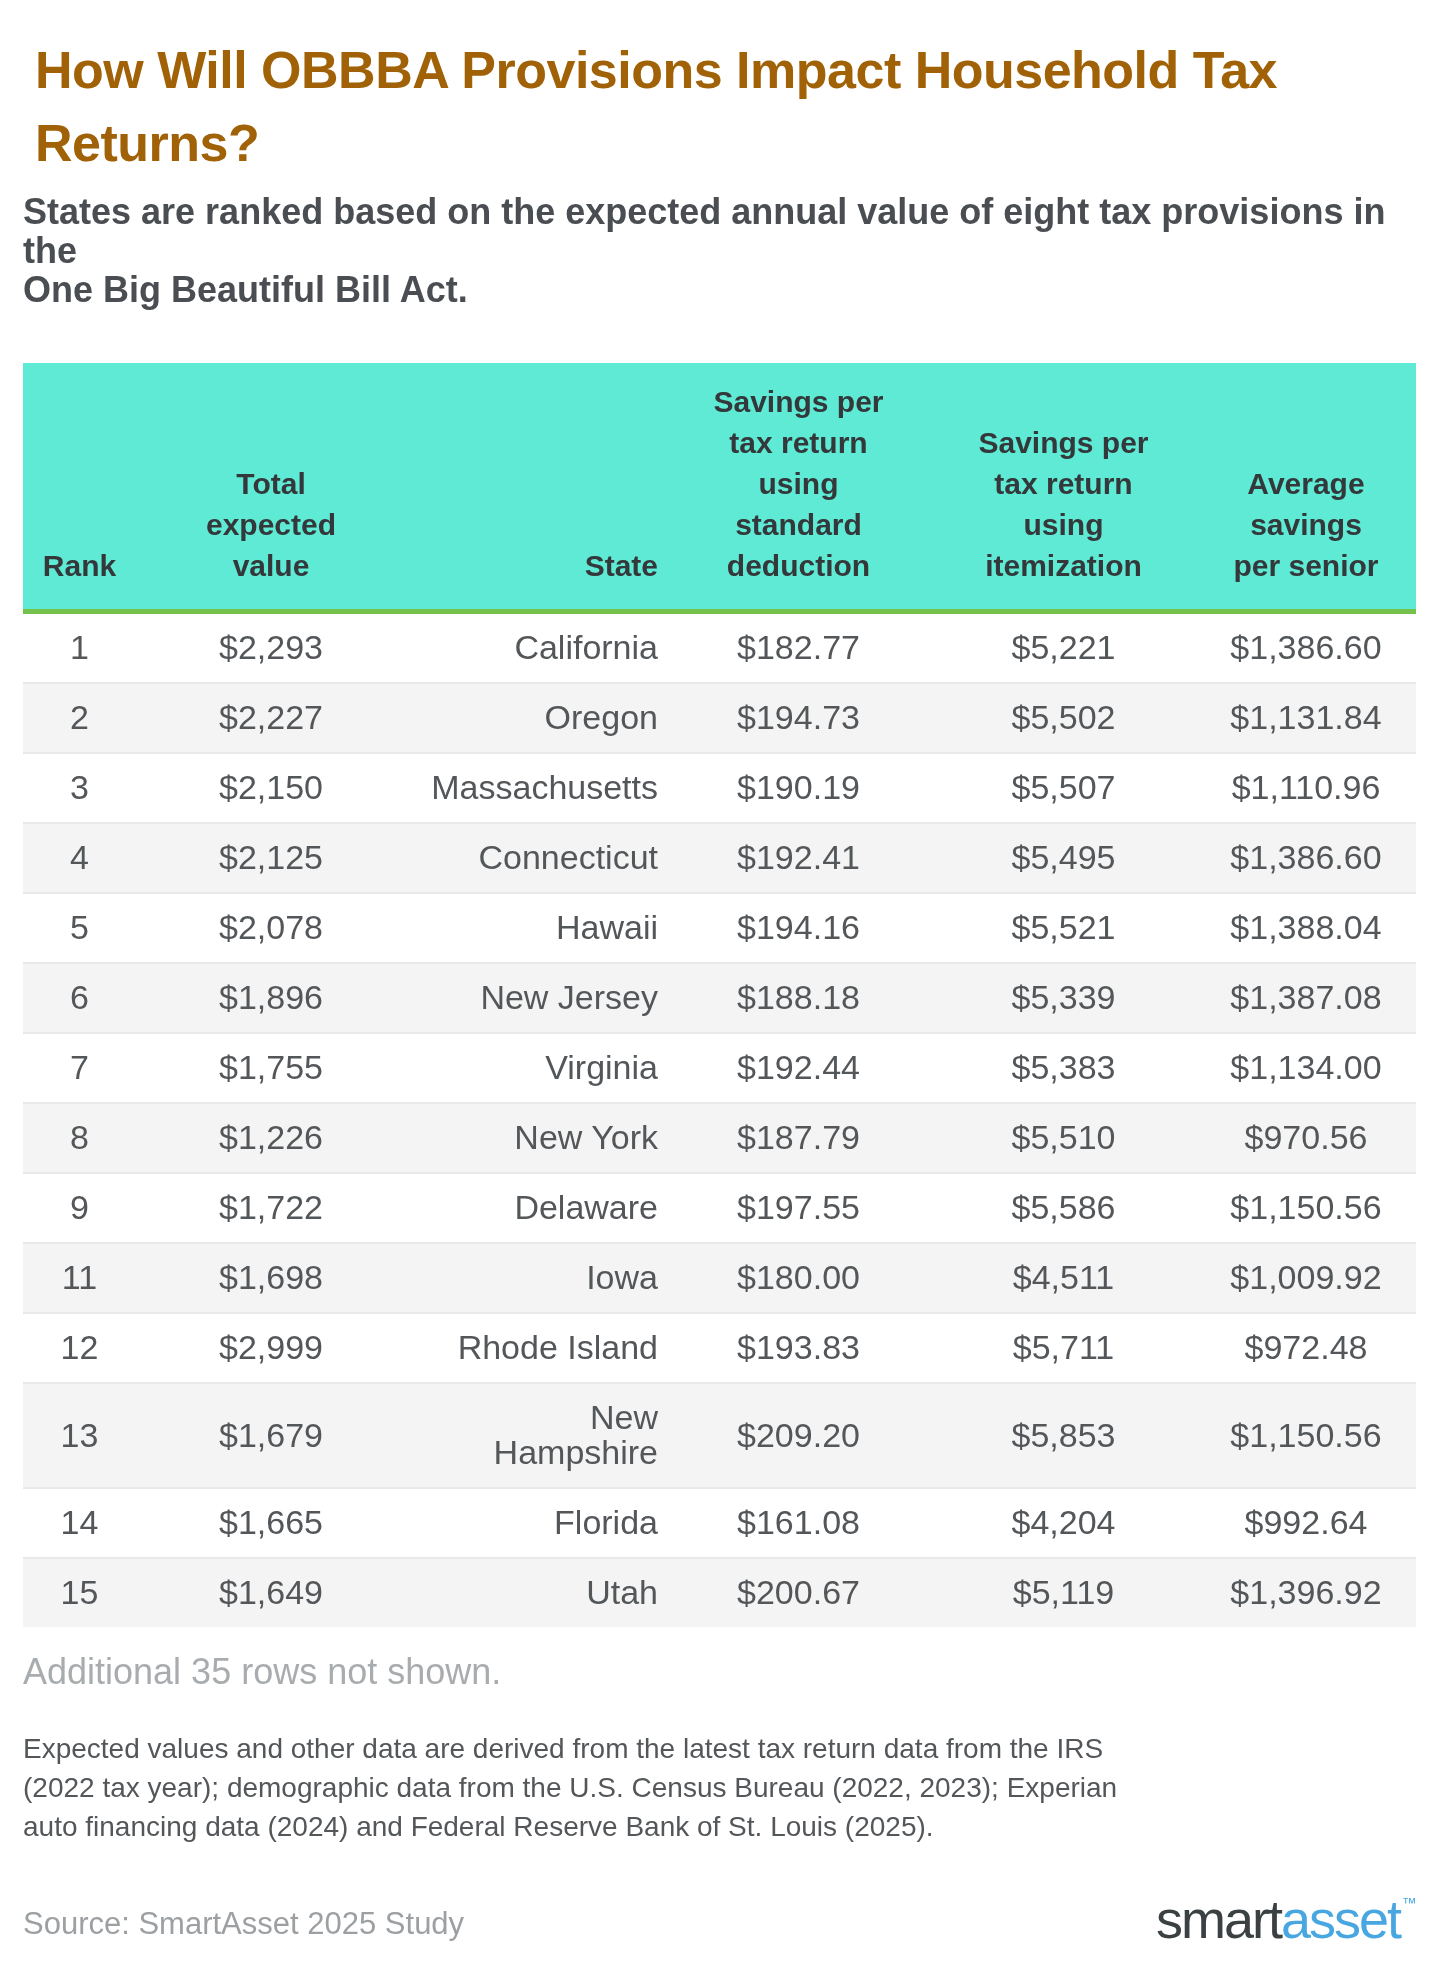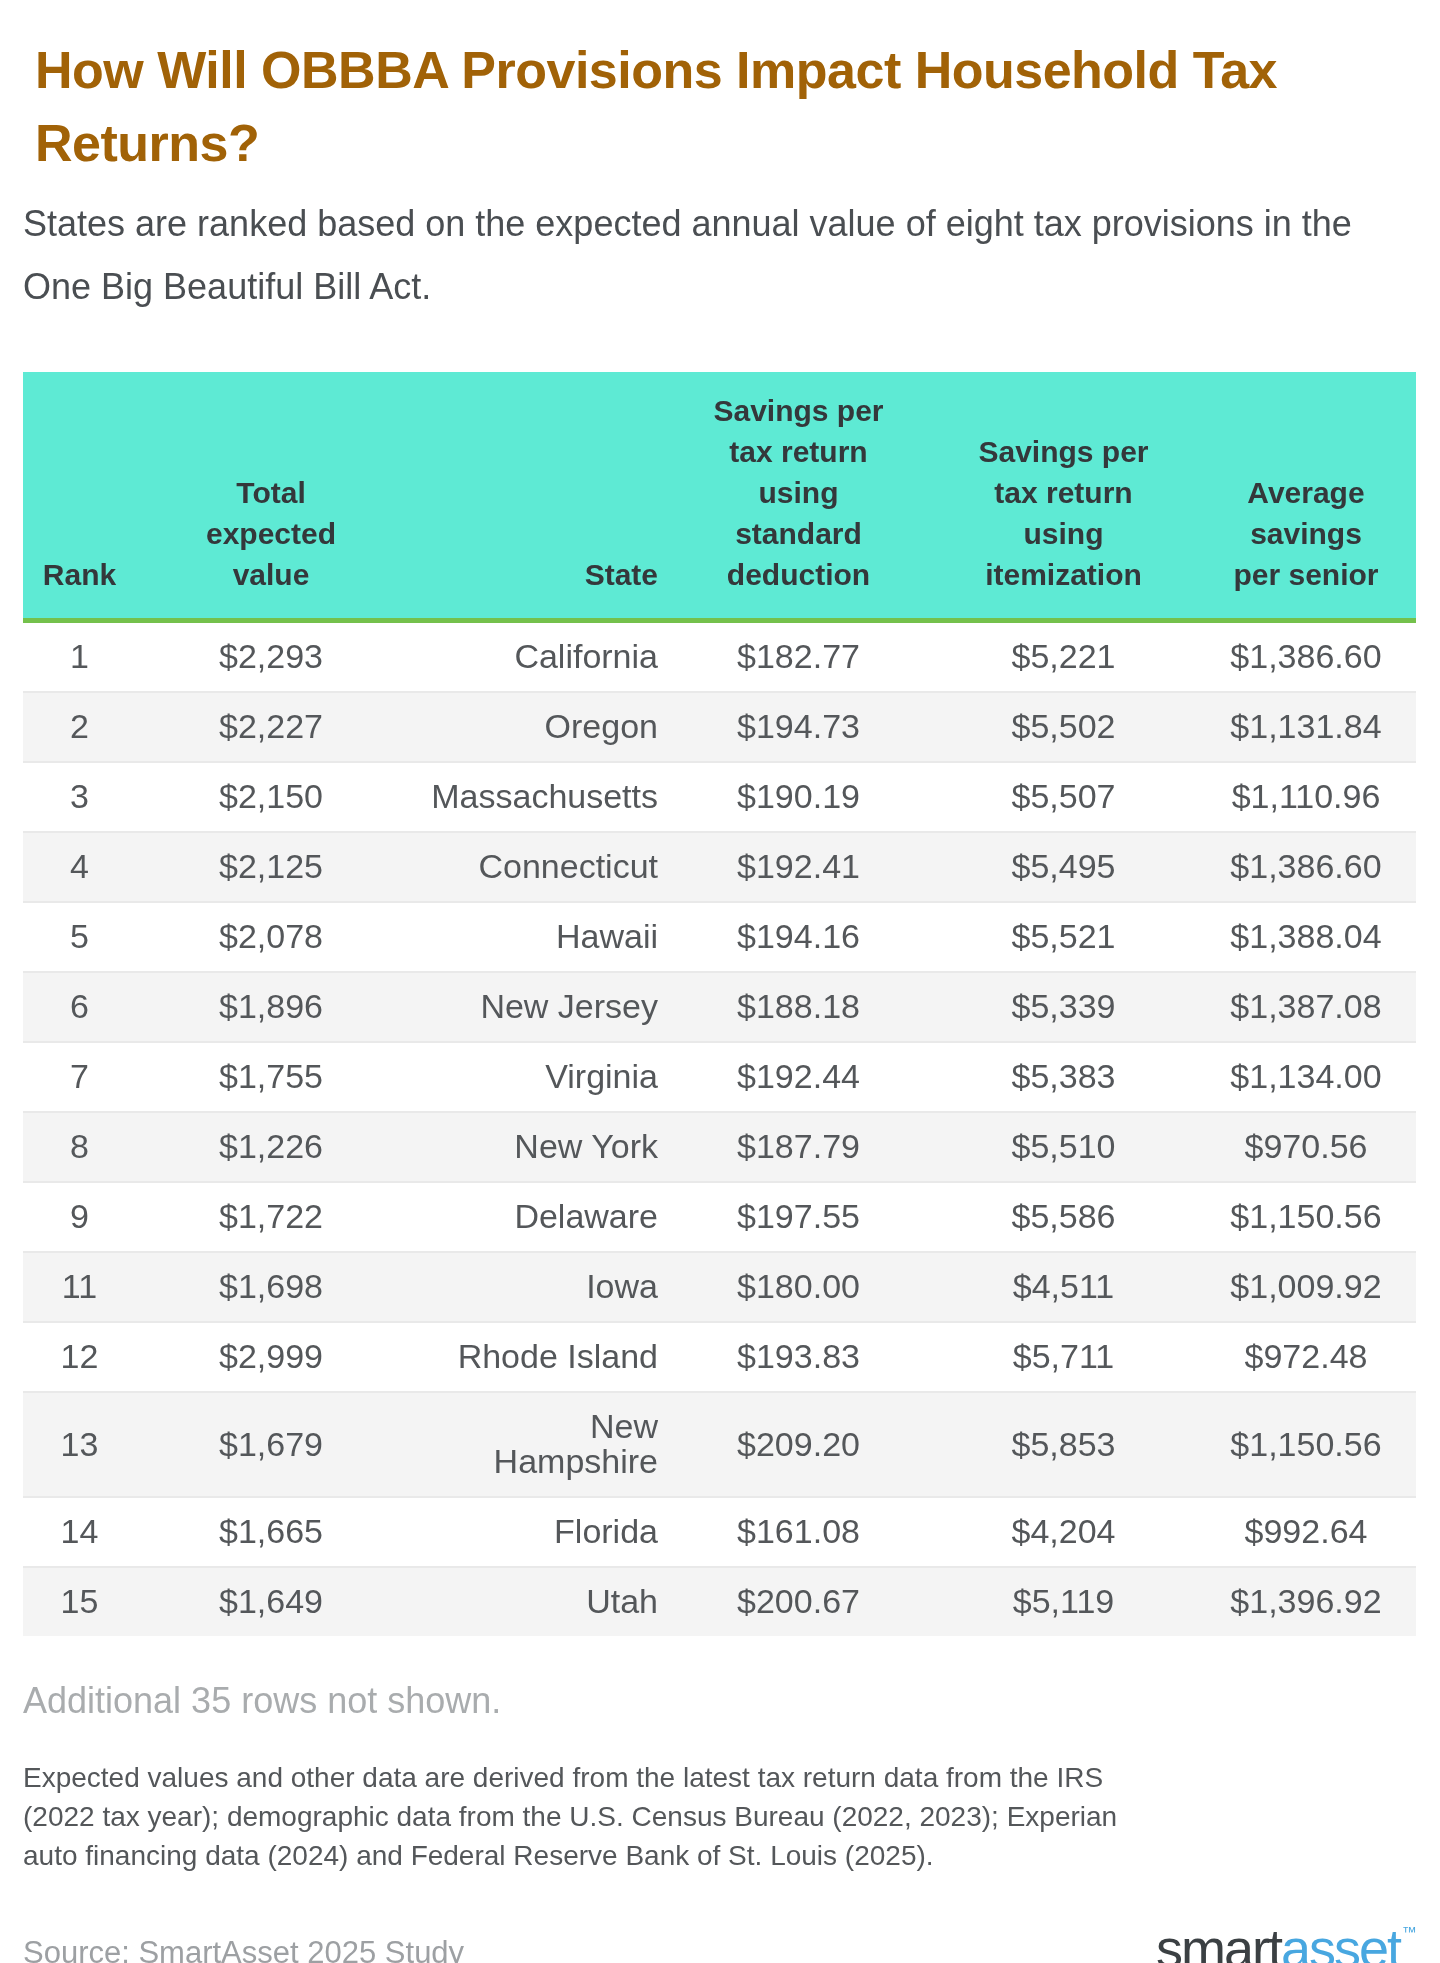--- a/index.html
+++ b/index.html
@@ -11,21 +11,21 @@
   }
   .page { padding: 22px 23px 0 23px; width: 1394px; }
 
   .title {
     margin: 12px; max-width: 1360px;
     font-size: 52px; line-height: 73px; font-weight: 700;
     color: #a16207; letter-spacing: -0.5px;
   }
   .subtitle {
     margin: 5px 0 0 0; max-width: 1370px;
-    font-size: 36px; line-height: 63px; font-weight: 400;
+    font-size: 36px; line-height: 39px; font-weight: 700;
     color: #4a4e52; white-space: pre-line;
   }
 
   table.data {
     margin-top: 54px;
     border-collapse: collapse;
     table-layout: fixed;
     width: 1393px;
   }
   col.c-rank   { width: 113px; }
@@ -53,21 +53,21 @@
     padding: 16px 8px 17px 8px;
     vertical-align: middle;
   }
   tbody td.col-state {
     text-align: right; padding-left: 16px; white-space: pre-line;
   }
   tbody tr:nth-child(even) { background: #f4f4f4; }
   tbody tr + tr td { border-top: 2px solid #e9e9e9; }
 
   .note-additional {
-    margin-top: 44px;
+    margin-top: 24px;
     font-size: 36px; color: #a9acae; font-weight: 400;
   }
   .note-methodology {
     font-size: 28px; line-height: 39px; color: #54575a;
     white-space: pre-line;
   }
   .footer-row {
     margin-top: 16px;
     display: flex; justify-content: space-between; align-items: flex-end;
   }

